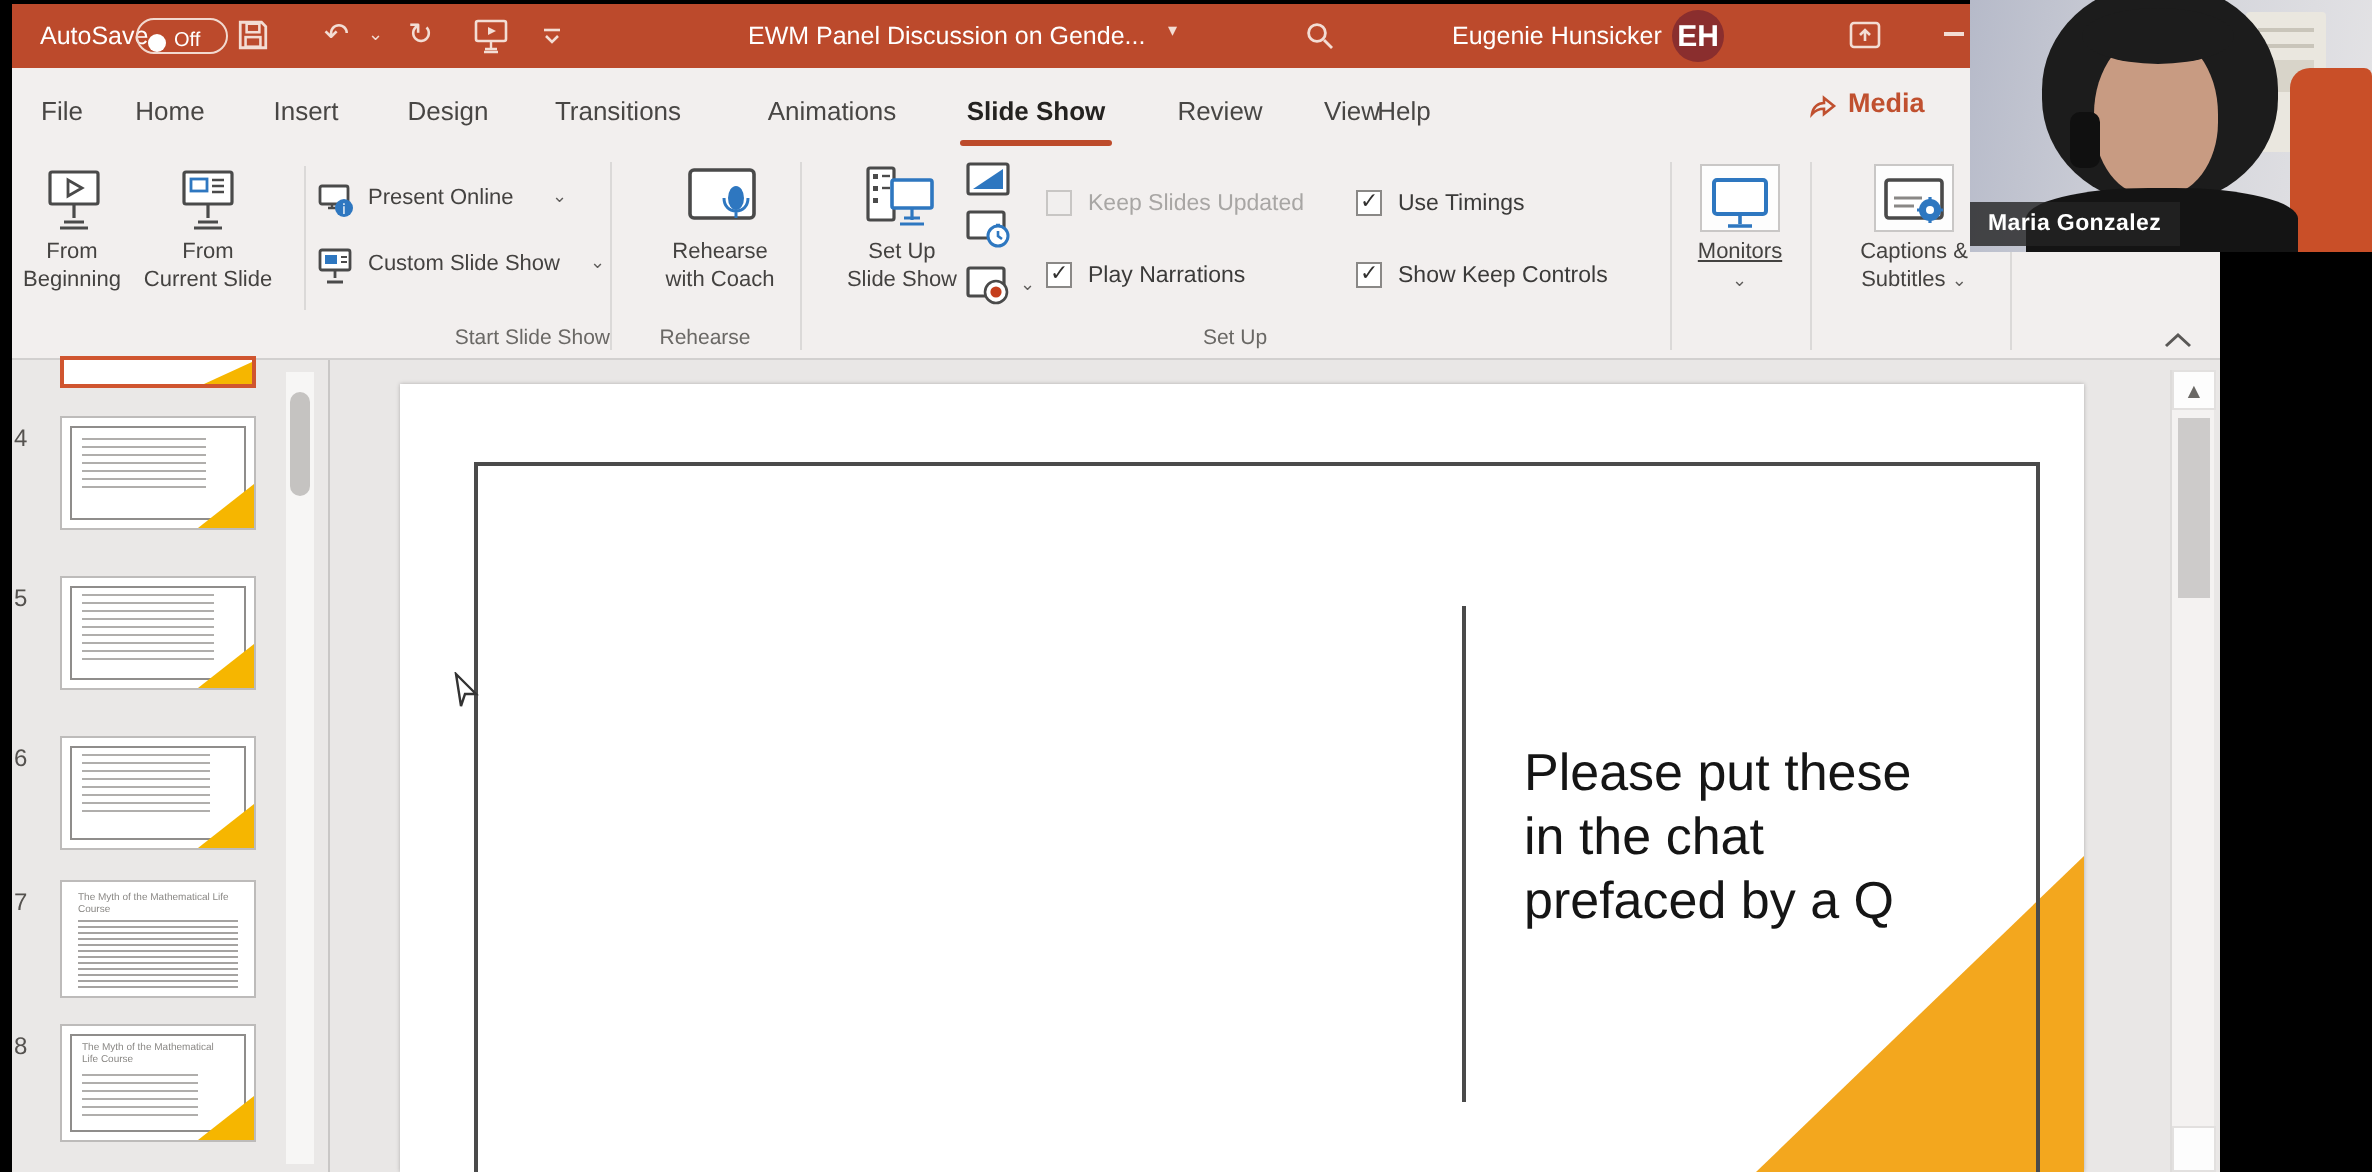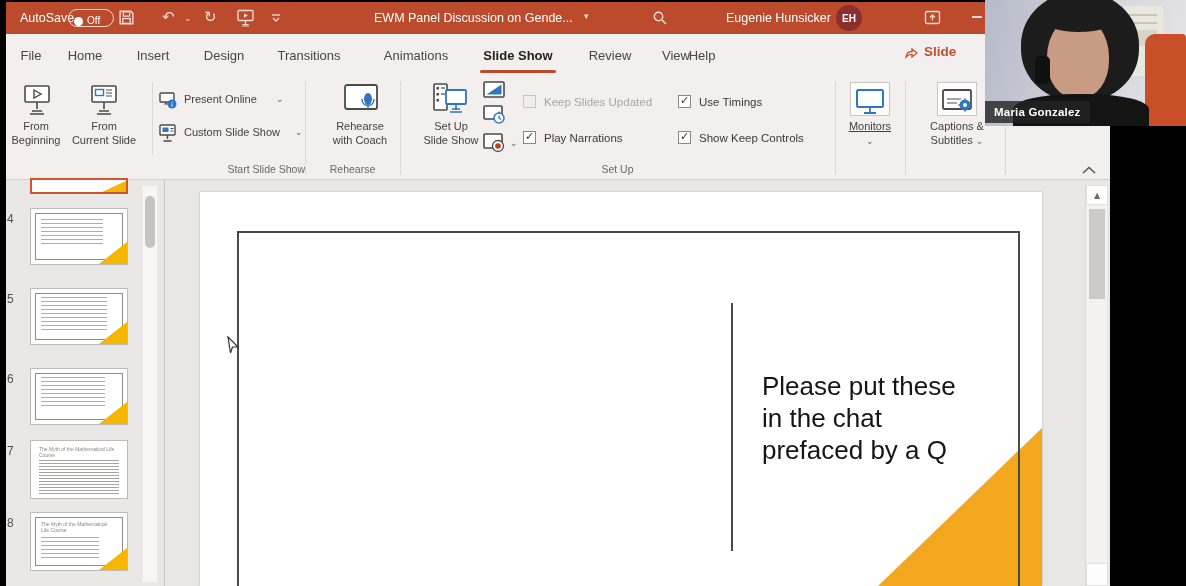--- a/index.html
+++ b/index.html
@@ -8,21 +8,21 @@
   .screen { position:absolute; top:0; left:0; width:1186px; height:586px; background:#000; }
   .abs { position:absolute; }
 
   
   .titlebar { left:6px; top:2px; width:1104px; height:32px; background:#bc4a2c; color:#fff; }
   .tb-text { font-size:12.5px; color:#fff; }
   .autosave-pill { left:62px; top:7px; width:46px; height:18px; border:1.5px solid #f2d9cf; border-radius:9px; display:flex; align-items:flex-end; gap:4px; padding:0 5px; }
   .autosave-dot { width:9px; height:9px; border-radius:50%; background:#fff; }
   .autosave-pill span { font-size:10px; color:#fff; }
   .qat-icon { color:#f3ddd4; font-size:15px; font-family:"DejaVu Sans",sans-serif; line-height:18px; }
-  .avatar { width:26px; height:26px; border-radius:50%; background:#8a2e2e; color:#fff; font-size:10px; font-weight:bold; display:flex; align-items:center; justify-content:center; }
+  .avatar { width:26px; height:26px; border-radius:50%; background:#8a2e2e; color:#fff; font-size:15px; font-weight:bold; display:flex; align-items:center; justify-content:center; }
 
   
   .tabsrow { left:6px; top:34px; width:1104px; height:42px; background:#f2efee; }
   .tab { position:absolute; top:10px; height:22px; font-size:13px; color:#484644; display:flex; align-items:center; justify-content:center; cursor:default; }
   .tab.active { color:#242220; font-weight:bold; }
   .tab-underline { position:absolute; top:36px; height:3px; background:#bd4b2b; border-radius:2px; }
   .share-btn { position:absolute; top:10px; display:flex; align-items:center; gap:5px; color:#c0502f; font-size:13.5px; font-weight:bold; }
 
   
   .ribbon { left:6px; top:76px; width:1104px; height:104px; background:#f2efee; border-bottom:1px solid #d2d0cf; }
@@ -130,21 +130,21 @@
     <div class="tab-underline" style="left:474px;width:76px;"></div>
     <div class="tab" style="left:578px;width:52px;">Review</div>
     <div class="tab" style="left:650px;width:40px;">View</div>
     <div class="tab" style="left:676px;width:40px;">Help</div>
     <div class="share-btn" style="left:898px;">
       <span>
         <svg width="15" height="14" viewBox="0 0 15 14">
             <path d="M2 12c.5-3.5 3-5.5 6-5.5V4l5 4-5 4v-2.6C5.5 9.4 3.5 10.4 2 12z" fill="none" stroke="#c0502f" stroke-width="1.3"></path>
           </svg>
       </span>
-      <span>Slide</span>
+      <span>Media</span>
     </div>
   </div>
 
   <div class="abs ribbon">
 
     <div class="abs" style="left:4px;top:4px;width:52px;height:82px;">
       <span class="abs" style="left:13px;top:4px;">
         <svg width="28" height="32" viewBox="0 0 28 32">
             <rect x="2" y="2" width="24" height="16" rx="1" fill="#fff" stroke="#4a4a4a" stroke-width="1.6"></rect>
             <path d="M11 6l7 4-7 4z" fill="none" stroke="#4a4a4a" stroke-width="1.4"></path>

